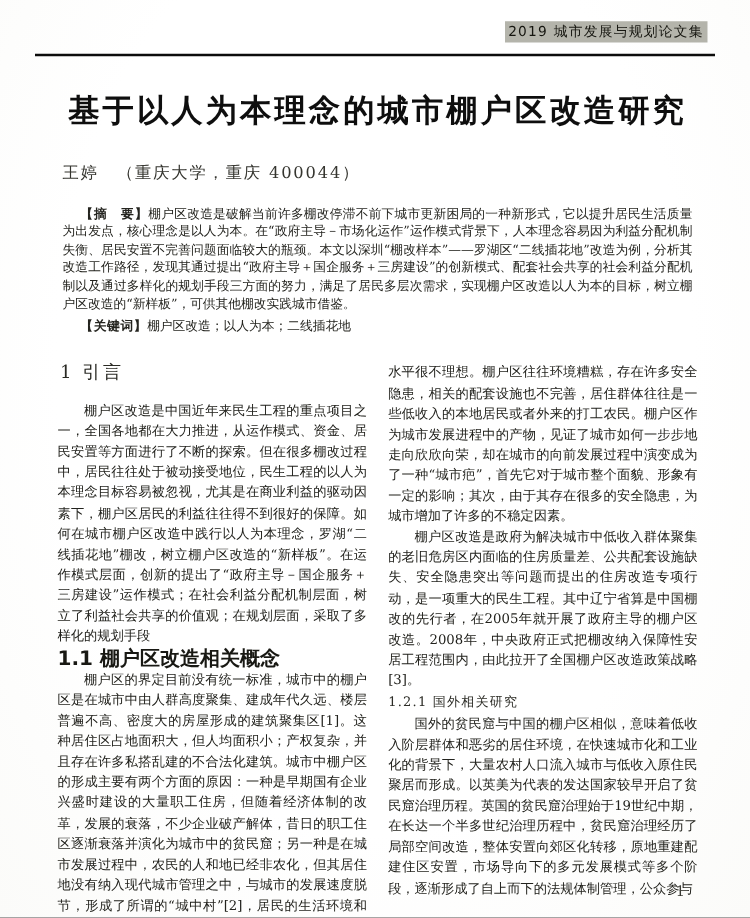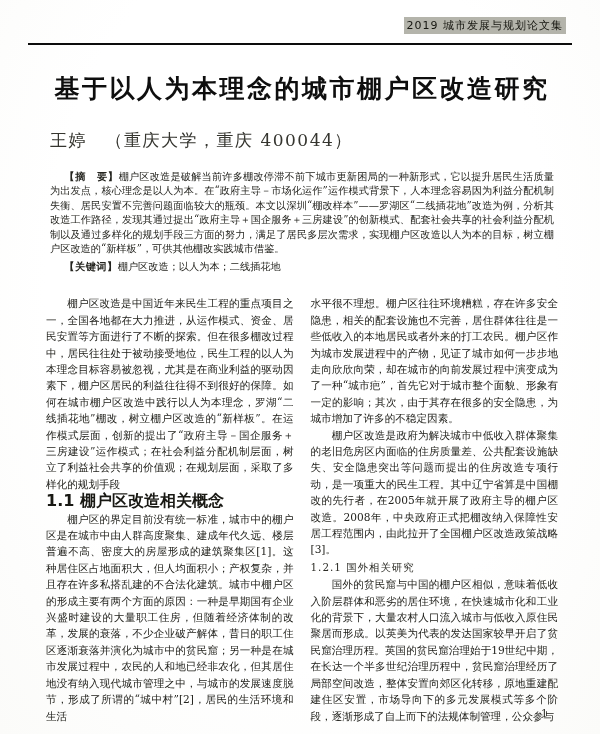--- a/index.html
+++ b/index.html
@@ -56,21 +56,21 @@
   .paper-subtitle {
     margin-top: 11px;
     font-size: 15px;
     font-weight: bold;
     letter-spacing: 3px;
     color: #3c3c38;
     filter: blur(0.55px);
   }
   .author-line {
     margin-top: 24px;
-    font-size: 17px;
+    font-size: 13px;
     letter-spacing: 1.5px;
     color: #35352f;
     filter: blur(0.45px);
   }
   
   .abstract-block {
     margin-top: 17px;
     font-size: 10.2px;
     line-height: 14.4px;
     text-align: justify;
@@ -152,20 +152,21 @@
 
     <div class="abstract-block">
       <p class="abstract-p"><span class="lead-label">【摘　要】</span><span>棚户区改造是破解当前许多棚改停滞不前下城市更新困局的一种新形式，它以提升居民生活质量为出发点，核心理念是以人为本。在“政府主导－市场化运作”运作模式背景下，人本理念容易因为利益分配机制失衡、居民安置不完善问题面临较大的瓶颈。本文以深圳“棚改样本”——罗湖区“二线插花地”改造为例，分析其改造工作路径，发现其通过提出“政府主导＋国企服务＋三房建设”的创新模式、配套社会共享的社会利益分配机制以及通过多样化的规划手段三方面的努力，满足了居民多层次需求，实现棚户区改造以人为本的目标，树立棚户区改造的“新样板”，可供其他棚改实践城市借鉴。</span></p>
       <p class="keywords-p"><span class="lead-label">【关键词】</span><span>棚户区改造；以人为本；二线插花地</span></p>
     </div>
   </div>
 
   <div class="columns">
 
     <div class="col">
+      <h2 class="h1-section">1 引言</h2>
       <p class="indent">棚户区改造是中国近年来民生工程的重点项目之一，全国各地都在大力推进，从运作模式、资金、居民安置等方面进行了不断的探索。但在很多棚改过程中，居民往往处于被动接受地位，民生工程的以人为本理念目标容易被忽视，尤其是在商业利益的驱动因素下，棚户区居民的利益往往得不到很好的保障。如何在城市棚户区改造中践行以人为本理念，罗湖“二线插花地”棚改，树立棚户区改造的“新样板”。在运作模式层面，创新的提出了“政府主导－国企服务＋三房建设”运作模式；在社会利益分配机制层面，树立了利益社会共享的价值观；在规划层面，采取了多样化的规划手段</p>
       <h3 class="h2-section">1.1 棚户区改造相关概念</h3>
       <p class="indent">棚户区的界定目前没有统一标准，城市中的棚户区是在城市中由人群高度聚集、建成年代久远、楼层普遍不高、密度大的房屋形成的建筑聚集区[1]。这种居住区占地面积大，但人均面积小；产权复杂，并且存在许多私搭乱建的不合法化建筑。城市中棚户区的形成主要有两个方面的原因：一种是早期国有企业兴盛时建设的大量职工住房，但随着经济体制的改革，发展的衰落，不少企业破产解体，昔日的职工住区逐渐衰落并演化为城市中的贫民窟；另一种是在城市发展过程中，农民的人和地已经非农化，但其居住地没有纳入现代城市管理之中，与城市的发展速度脱节，形成了所谓的“城中村”[2]，居民的生活环境和生活</p>
     </div>
 
     <div class="col">
       <p>水平很不理想。棚户区往往环境糟糕，存在许多安全隐患，相关的配套设施也不完善，居住群体往往是一些低收入的本地居民或者外来的打工农民。棚户区作为城市发展进程中的产物，见证了城市如何一步步地走向欣欣向荣，却在城市的向前发展过程中演变成为了一种“城市疤”，首先它对于城市整个面貌、形象有一定的影响；其次，由于其存在很多的安全隐患，为城市增加了许多的不稳定因素。</p>
       <p class="indent">棚户区改造是政府为解决城市中低收入群体聚集的老旧危房区内面临的住房质量差、公共配套设施缺失、安全隐患突出等问题而提出的住房改造专项行动，是一项重大的民生工程。其中辽宁省算是中国棚改的先行者，在2005年就开展了政府主导的棚户区改造。2008年，中央政府正式把棚改纳入保障性安居工程范围内，由此拉开了全国棚户区改造政策战略[3]。</p>
       <div class="h3-section">1.2.1 国外相关研究</div>
       <p class="indent">国外的贫民窟与中国的棚户区相似，意味着低收入阶层群体和恶劣的居住环境，在快速城市化和工业化的背景下，大量农村人口流入城市与低收入原住民聚居而形成。以英美为代表的发达国家较早开启了贫民窟治理历程。英国的贫民窟治理始于19世纪中期，在长达一个半多世纪治理历程中，贫民窟治理经历了局部空间改造，整体安置向郊区化转移，原地重建配建住区安置，市场导向下的多元发展模式等多个阶段，逐渐形成了自上而下的法规体制管理，公众参与</p>

